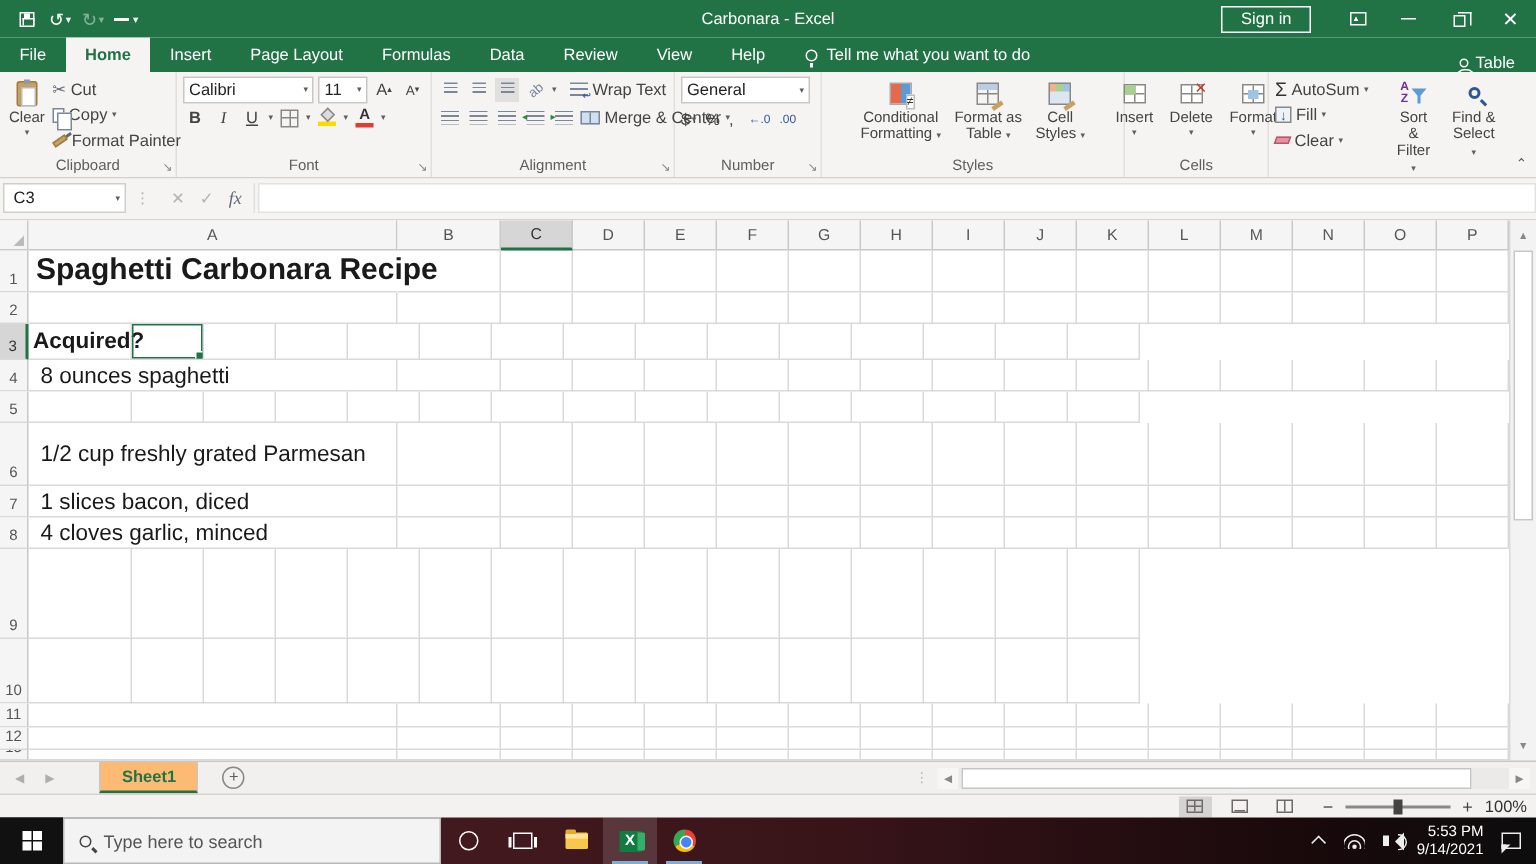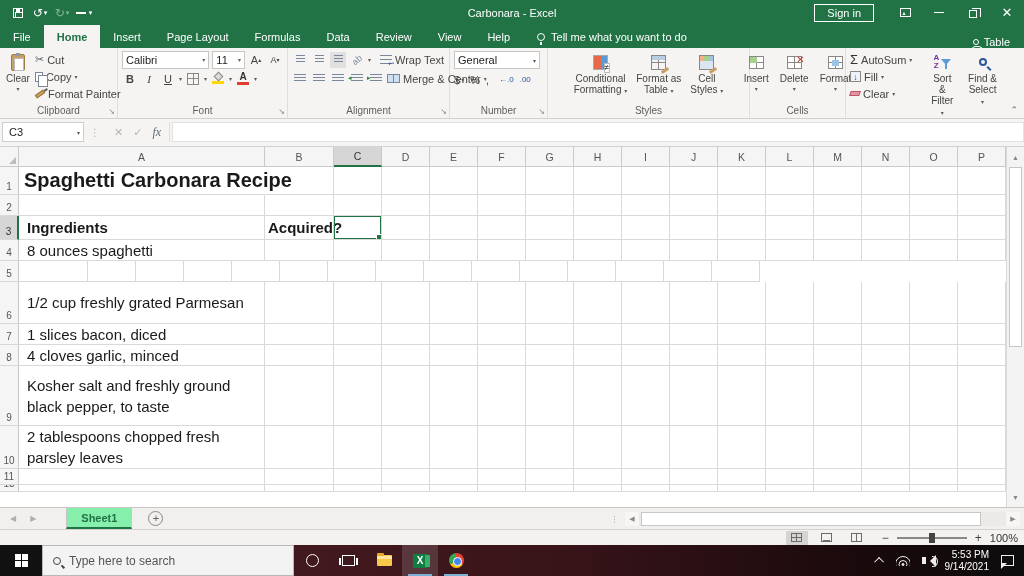--- a/index.html
+++ b/index.html
@@ -148,21 +148,21 @@
   .selbox::after { content:''; position:absolute; right:-3px; bottom:-3px; width:5px; height:5px; background:#217346; border:1px solid #fff; }
   
   .vscroll { position:absolute; top:0; right:0; width:18px; height:360px; background:#f3f3f3; border-left:1px solid #dadada; }
   .vs-up, .vs-down { position:absolute; left:0; width:17px; height:16px; display:flex; align-items:center; justify-content:center; color:#8a8886; font-size:7px; }
   .vs-up { top:2px; } .vs-down { bottom:2px; }
   .vs-thumb { position:absolute; left:2px; top:20px; width:13px; height:180px; background:#fff; border:1px solid #c8c6c4; }
 
   
   .sheetbar { position:absolute; top:507px; left:0; right:0; height:22px; background:#f1f0ef; border-top:1px solid #c8c6c4; display:flex; align-items:stretch; }
   .snav { display:flex; align-items:center; gap:14px; padding:0 12px 0 10px; color:#b0aeab; font-size:8px; }
-  .sheettab { background:#86efac; border-left:1px solid #c8c6c4; border-right:1px solid #c8c6c4; border-bottom:2px solid #217346; color:#217346; font-weight:700; font-size:11px; display:flex; align-items:center; padding:0 14px; margin-left:18px; }
+  .sheettab { background:#fdba74; border-left:1px solid #c8c6c4; border-right:1px solid #c8c6c4; border-bottom:2px solid #217346; color:#217346; font-weight:700; font-size:11px; display:flex; align-items:center; padding:0 14px; margin-left:18px; }
   .addsheet { width:15px; height:15px; border:1px solid #8a8886; border-radius:50%; color:#605e5c; font-size:11px; line-height:13px; text-align:center; align-self:center; margin-left:16px; }
   .hscroll { position:absolute; right:4px; top:3px; width:410px; height:15px; display:flex; align-items:center; }
   .hdots { color:#b5b3b0; font-size:9px; margin-right:6px; }
   .hs-arrow { width:14px; height:14px; border:1px solid #d0cec c; display:flex; align-items:center; justify-content:center; color:#8a8886; font-size:7px; background:#f7f6f5; }
   .hs-track { flex:1; height:14px; background:#eceae8; position:relative; }
   .hs-thumb { position:absolute; left:2px; top:0; width:340px; height:14px; background:#fff; border:1px solid #c8c6c4; }
 
   
   .statusbar { position:absolute; top:529px; left:0; right:0; height:16px; background:#f3f2f1; border-top:1px solid #d4d2cf; display:flex; align-items:center; }
   .views { margin-left:auto; display:flex; align-items:center; gap:8px; margin-right:14px; }
@@ -596,21 +596,20 @@
           <div class="cell colJ" style="width: 48px;"></div>
           <div class="cell colK" style="width: 48px;"></div>
           <div class="cell colL" style="width: 48px;"></div>
           <div class="cell colM" style="width: 48px;"></div>
           <div class="cell colN" style="width: 48px;"></div>
           <div class="cell colO" style="width: 48px;"></div>
           <div class="cell colP" style="width: 48px;"></div>
         </div>
         <div class="row r-header" style="height: 24px;">
           <div class="rowh sel">3</div>
-          <div class="cell colA ca" style="width: 246px;">Ingredients</div>
           <div class="cell colB cb" style="width: 69px;">Acquired?</div>
           <div class="cell colC" style="width: 48px;">
             <div class="selbox"></div>
           </div>
           <div class="cell colD" style="width: 48px;"></div>
           <div class="cell colE" style="width: 48px;"></div>
           <div class="cell colF" style="width: 48px;"></div>
           <div class="cell colG" style="width: 48px;"></div>
           <div class="cell colH" style="width: 48px;"></div>
           <div class="cell colI" style="width: 48px;"></div>
@@ -711,58 +710,75 @@
           <div class="cell colJ" style="width: 48px;"></div>
           <div class="cell colK" style="width: 48px;"></div>
           <div class="cell colL" style="width: 48px;"></div>
           <div class="cell colM" style="width: 48px;"></div>
           <div class="cell colN" style="width: 48px;"></div>
           <div class="cell colO" style="width: 48px;"></div>
           <div class="cell colP" style="width: 48px;"></div>
         </div>
         <div class="row" style="height: 60px;">
           <div class="rowh">9</div>
-          <div class="cell colA ca" style="width: 246px;">Kosher salt and freshly ground black pepper, to taste</div>
           <div class="cell colB" style="width: 69px;"></div>
           <div class="cell colC" style="width: 48px;"></div>
           <div class="cell colD" style="width: 48px;"></div>
           <div class="cell colE" style="width: 48px;"></div>
           <div class="cell colF" style="width: 48px;"></div>
           <div class="cell colG" style="width: 48px;"></div>
           <div class="cell colH" style="width: 48px;"></div>
           <div class="cell colI" style="width: 48px;"></div>
           <div class="cell colJ" style="width: 48px;"></div>
           <div class="cell colK" style="width: 48px;"></div>
           <div class="cell colL" style="width: 48px;"></div>
           <div class="cell colM" style="width: 48px;"></div>
           <div class="cell colN" style="width: 48px;"></div>
           <div class="cell colO" style="width: 48px;"></div>
           <div class="cell colP" style="width: 48px;"></div>
         </div>
         <div class="row" style="height: 43px;">
           <div class="rowh">10</div>
-          <div class="cell colA ca" style="width: 246px;">2 tablespoons chopped fresh parsley leaves</div>
           <div class="cell colB" style="width: 69px;"></div>
           <div class="cell colC" style="width: 48px;"></div>
           <div class="cell colD" style="width: 48px;"></div>
           <div class="cell colE" style="width: 48px;"></div>
           <div class="cell colF" style="width: 48px;"></div>
           <div class="cell colG" style="width: 48px;"></div>
           <div class="cell colH" style="width: 48px;"></div>
           <div class="cell colI" style="width: 48px;"></div>
           <div class="cell colJ" style="width: 48px;"></div>
           <div class="cell colK" style="width: 48px;"></div>
           <div class="cell colL" style="width: 48px;"></div>
           <div class="cell colM" style="width: 48px;"></div>
           <div class="cell colN" style="width: 48px;"></div>
           <div class="cell colO" style="width: 48px;"></div>
           <div class="cell colP" style="width: 48px;"></div>
         </div>
         <div class="row" style="height: 16px;">
           <div class="rowh">11</div>
+          <div class="cell colA ca" style="width: 246px;"></div>
+          <div class="cell colB" style="width: 69px;"></div>
+          <div class="cell colC" style="width: 48px;"></div>
+          <div class="cell colD" style="width: 48px;"></div>
+          <div class="cell colE" style="width: 48px;"></div>
+          <div class="cell colF" style="width: 48px;"></div>
+          <div class="cell colG" style="width: 48px;"></div>
+          <div class="cell colH" style="width: 48px;"></div>
+          <div class="cell colI" style="width: 48px;"></div>
+          <div class="cell colJ" style="width: 48px;"></div>
+          <div class="cell colK" style="width: 48px;"></div>
+          <div class="cell colL" style="width: 48px;"></div>
+          <div class="cell colM" style="width: 48px;"></div>
+          <div class="cell colN" style="width: 48px;"></div>
+          <div class="cell colO" style="width: 48px;"></div>
+          <div class="cell colP" style="width: 48px;"></div>
+        </div>
+        <div class="row" style="height: 15px;">
+          <div class="rowh">12</div>
           <div class="cell colA ca" style="width: 246px;"></div>
           <div class="cell colB" style="width: 69px;"></div>
           <div class="cell colC" style="width: 48px;"></div>
           <div class="cell colD" style="width: 48px;"></div>
           <div class="cell colE" style="width: 48px;"></div>
           <div class="cell colF" style="width: 48px;"></div>
           <div class="cell colG" style="width: 48px;"></div>
           <div class="cell colH" style="width: 48px;"></div>
           <div class="cell colI" style="width: 48px;"></div>
           <div class="cell colJ" style="width: 48px;"></div>

